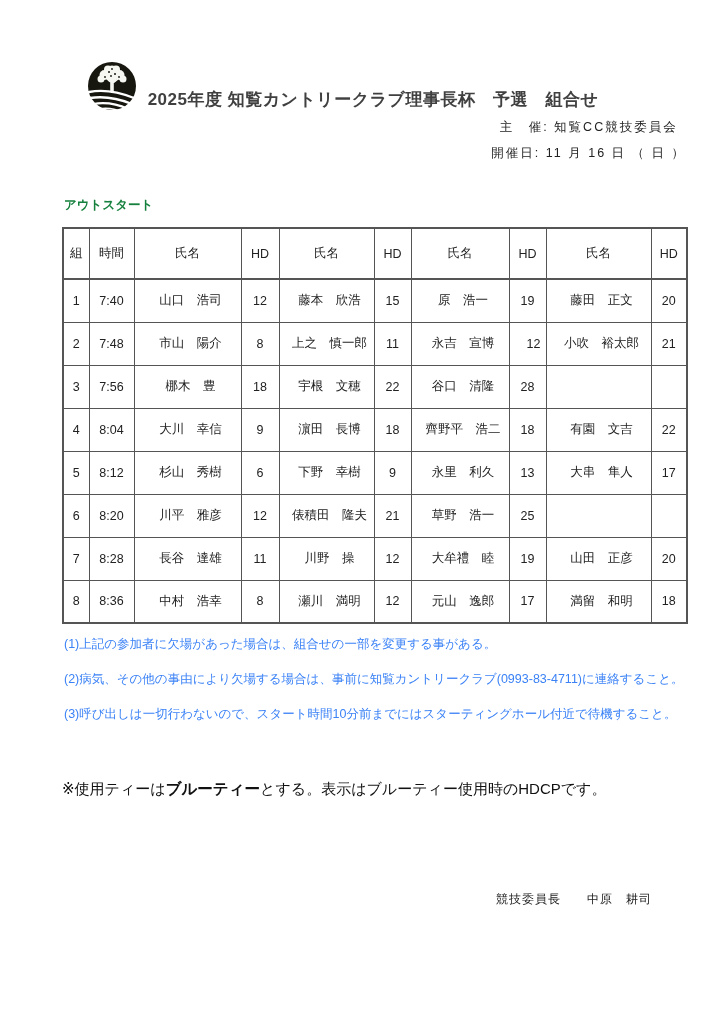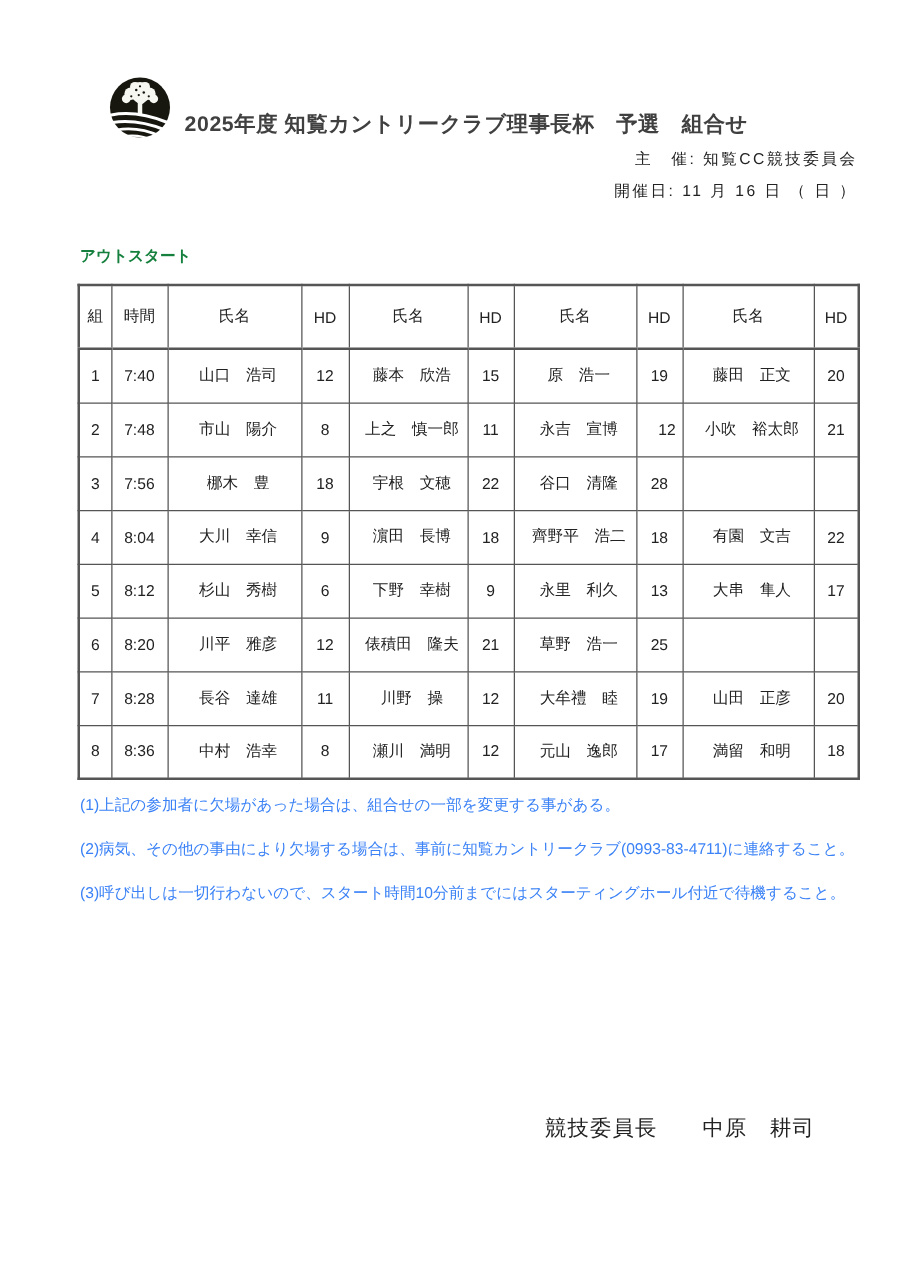--- a/index.html
+++ b/index.html
@@ -15,21 +15,21 @@
   .logo{position:absolute;left:87px;top:60px;width:50px;height:54px;}
   
   .doc-title{
     position:absolute;left:0;top:77px;width:100%;
     text-align:center;font-size:17px;font-weight:bold;color:#404040;
     letter-spacing:0.5px;margin:11px;white-space:pre;
   }
   
   .info-block{
     position:absolute;top:120px;right:38px;
-    text-align:right;font-size:12.5px;color:#222;
+    text-align:center;font-size:12.5px;color:#222;
   }
   .info-block .info-line{
     margin:0 0 11px 0;letter-spacing:2px;white-space:pre;line-height:15px;
   }
   
   .section-label{
     position:absolute;left:64px;top:197px;
     font-size:12.5px;font-weight:bold;color:#15803d;margin:0;
   }
   
@@ -57,21 +57,21 @@
   .notes p{margin:0 0 20px 0;line-height:15px;white-space:pre;}
   
   .tee-note{
     position:absolute;left:62px;top:779px;
     font-size:15px;color:#111;margin:0;white-space:pre;
   }
   .tee-note .bold-seg{font-weight:bold;font-size:15.5px;}
   
   .signature{
     position:absolute;top:891px;right:72px;
-    font-size:17px;color:#222;margin:0;white-space:pre;letter-spacing:1px;
+    font-size:12px;color:#222;margin:0;white-space:pre;letter-spacing:1px;
   }
 </style>
 </head>
 <body>
 
 <div class="page">
 
   <div class="logo">
     <svg width="50" height="54" viewBox="0 0 50 54" xmlns="http://www.w3.org/2000/svg">
       <circle cx="25" cy="26" r="24" fill="#17170f"></circle>
@@ -242,16 +242,17 @@
         </tr>
       </tbody>
   </table>
 
   <div class="notes">
     <p>(1)上記の参加者に欠場があった場合は、組合せの一部を変更する事がある。</p>
     <p>(2)病気、その他の事由により欠場する場合は、事前に知覧カントリークラブ(0993-83-4711)に連絡すること。</p>
     <p>(3)呼び出しは一切行わないので、スタート時間10分前までにはスターティングホール付近で待機すること。</p>
   </div>
 
+  <p class="tee-note"><span>※使用ティーは</span><span class="bold-seg">ブルーティー</span><span>とする。表示はブルーティー使用時のHDCPです。</span></p>
 
   <p class="signature">競技委員長　　中原　耕司</p>
 
 </div>
 
 </body></html>

